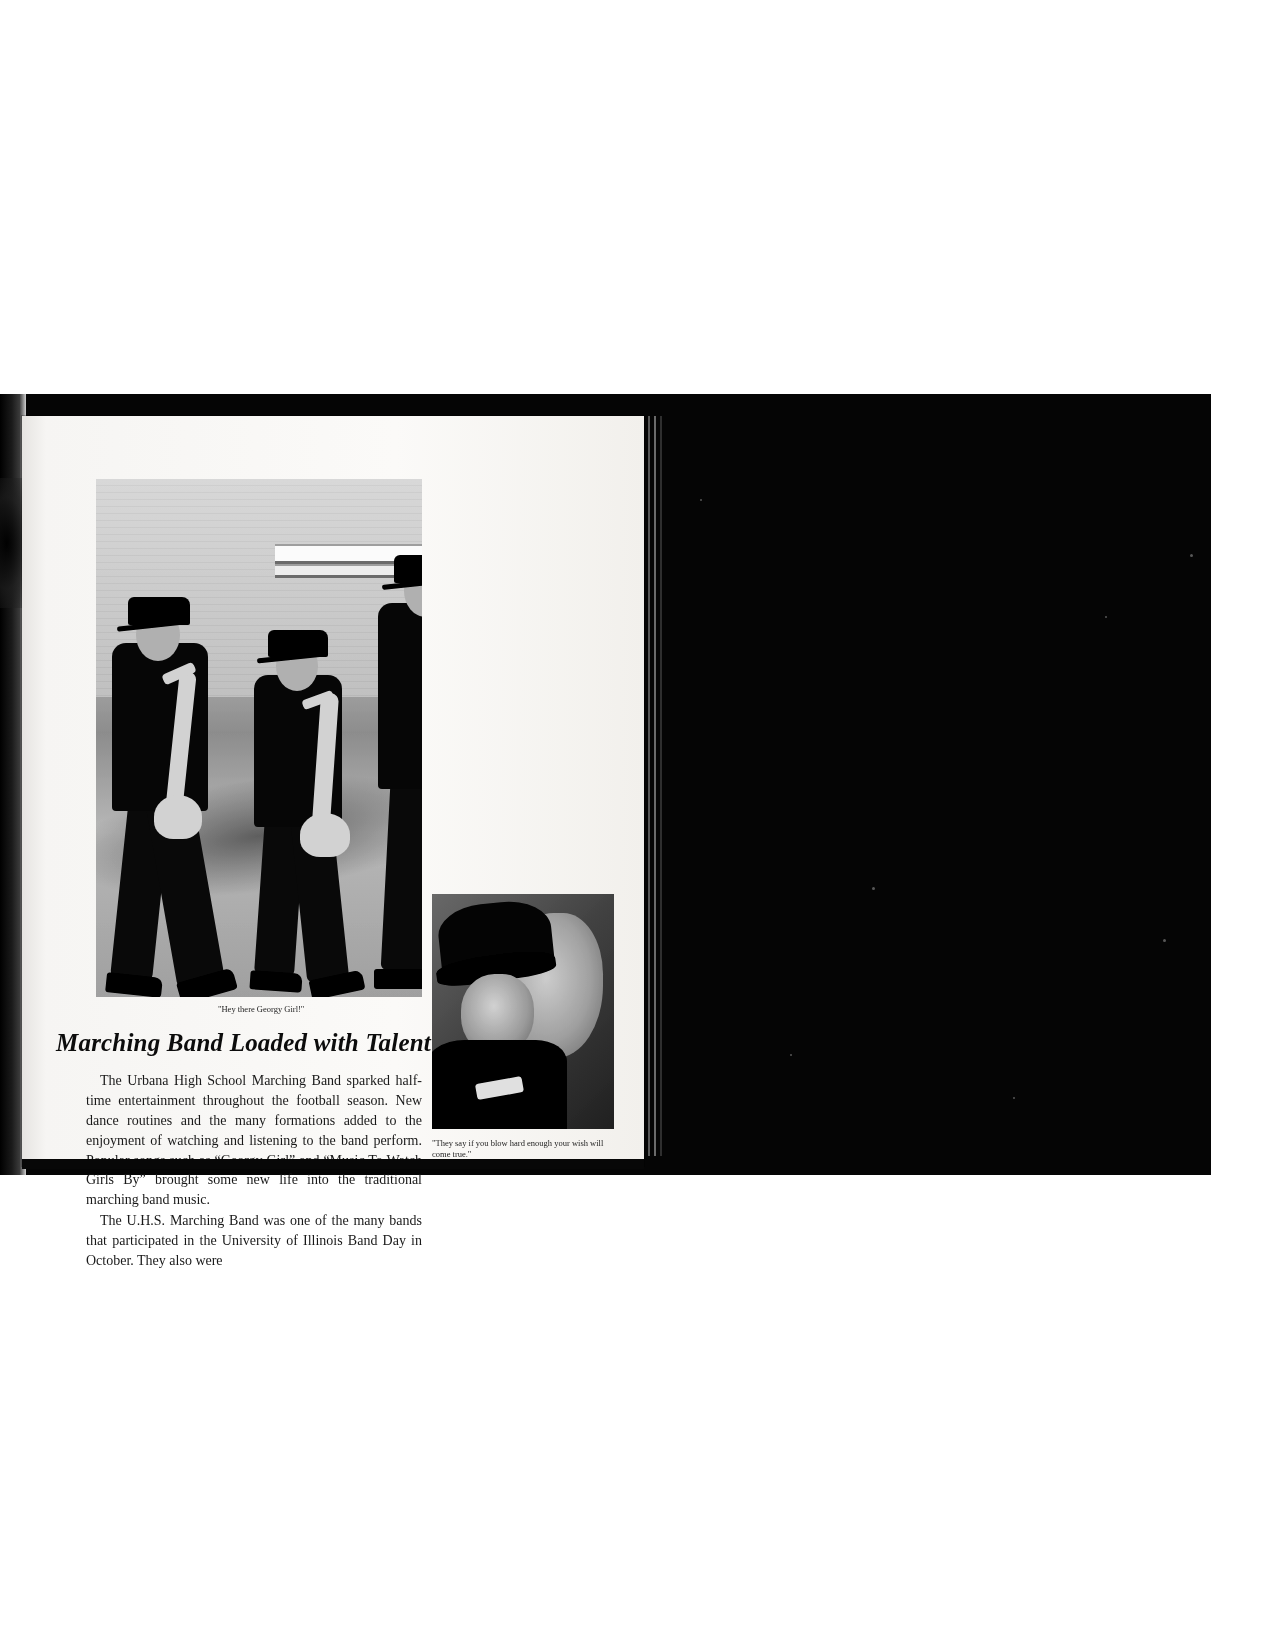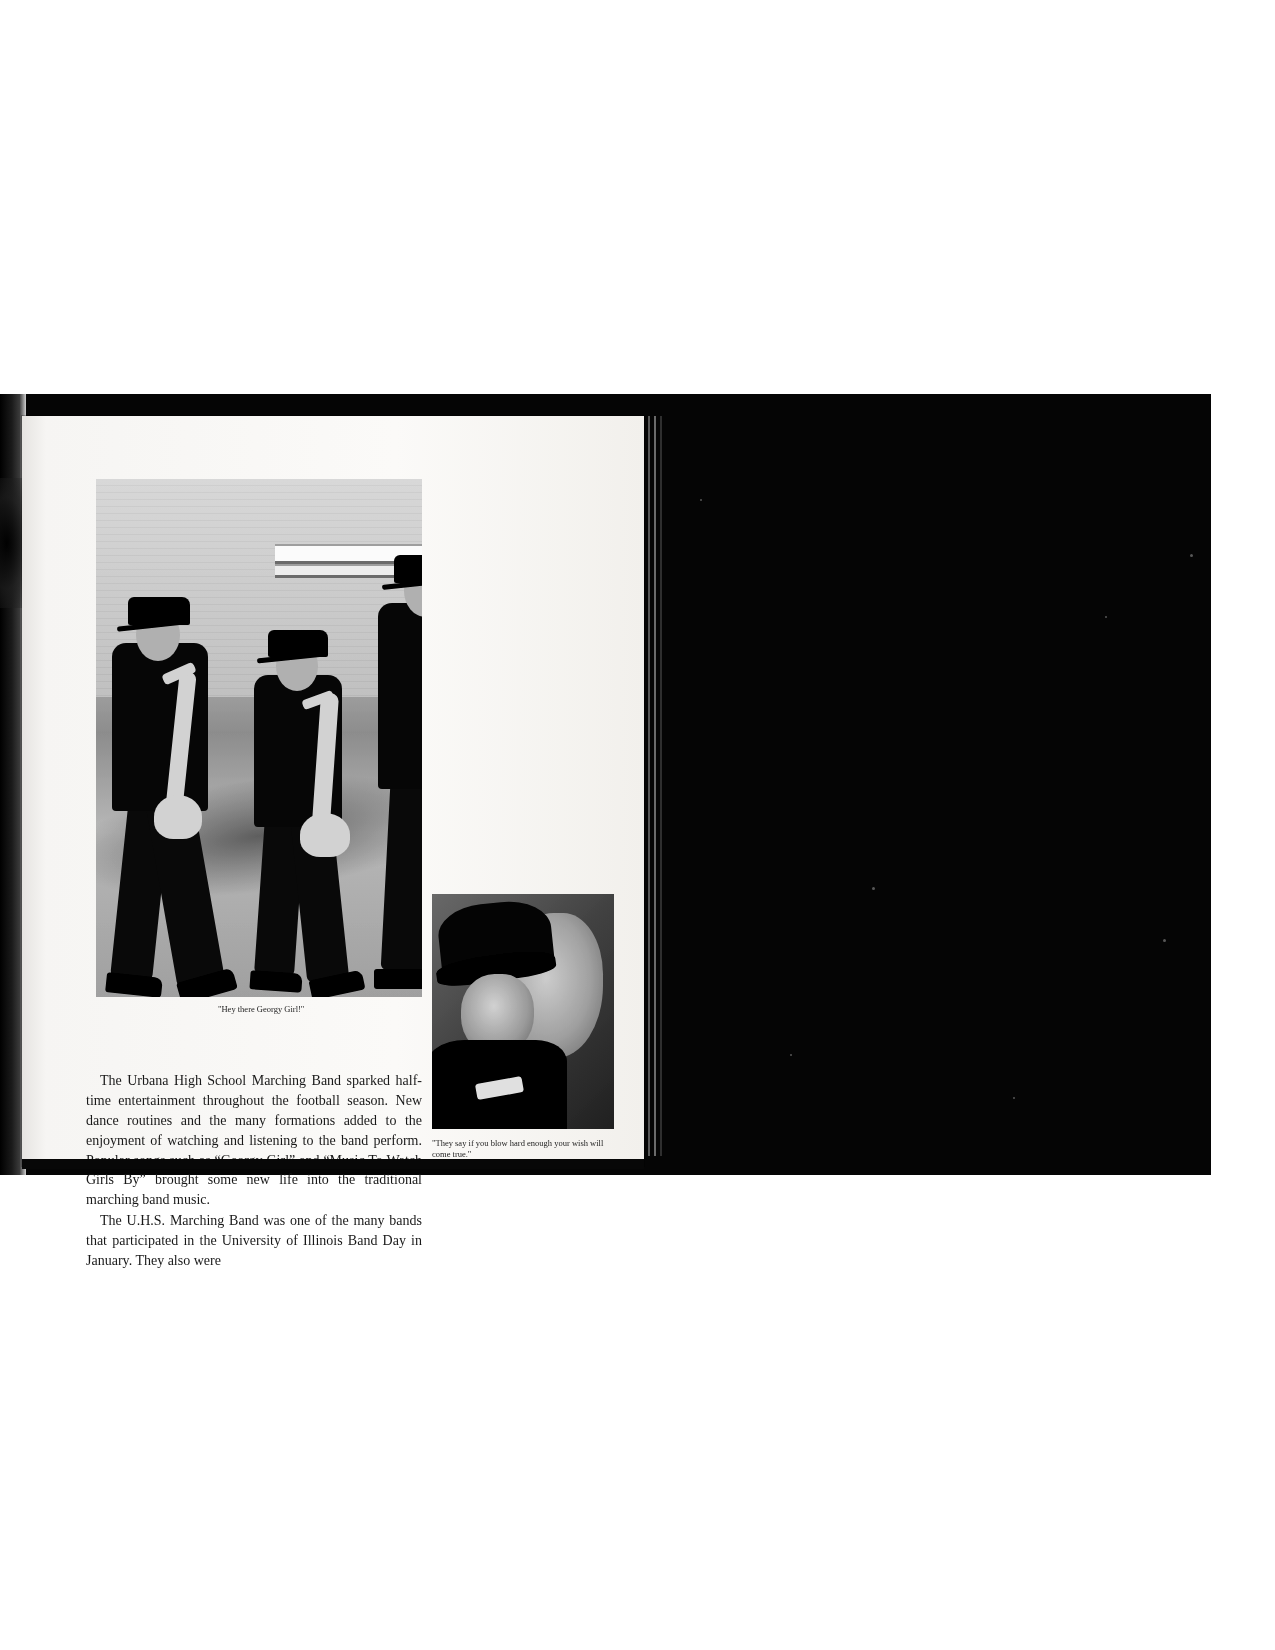--- a/index.html
+++ b/index.html
@@ -356,24 +356,25 @@
       <div class="inset-face"></div>
       <div class="inset-hat"></div>
       <div class="inset-visor"></div>
       <div class="inset-head2"></div>
       <div class="inset-body"></div>
       <div class="inset-collar"></div>
     </div>
 
     <div class="caption caption-main">"Hey there Georgy Girl!"</div>
 
+    <div class="headline">Marching Band Loaded with Talent</div>
 
     <div class="body-col">
       <p>The Urbana High School Marching Band sparked half-time entertainment throughout the football season. New dance routines and the many formations added to the enjoyment of watching and listening to the band perform. Popular songs such as “Georgy Girl” and “Music To Watch Girls By” brought some new life into the traditional marching band music.</p>
-      <p>The U.H.S. Marching Band was one of the many bands that participated in the University of Illinois Band Day in January. They also were</p>
+      <p>The U.H.S. Marching Band was one of the many bands that participated in the University of Illinois Band Day in October. They also were</p>
     </div>
 
     <div class="caption caption-inset">"They say if you blow hard enough your wish will come true."</div>
   </div>
 
   <div class="fold f1"></div>
   <div class="fold f2"></div>
   <div class="fold f3"></div>
   <div class="clip-fade"></div>
 

